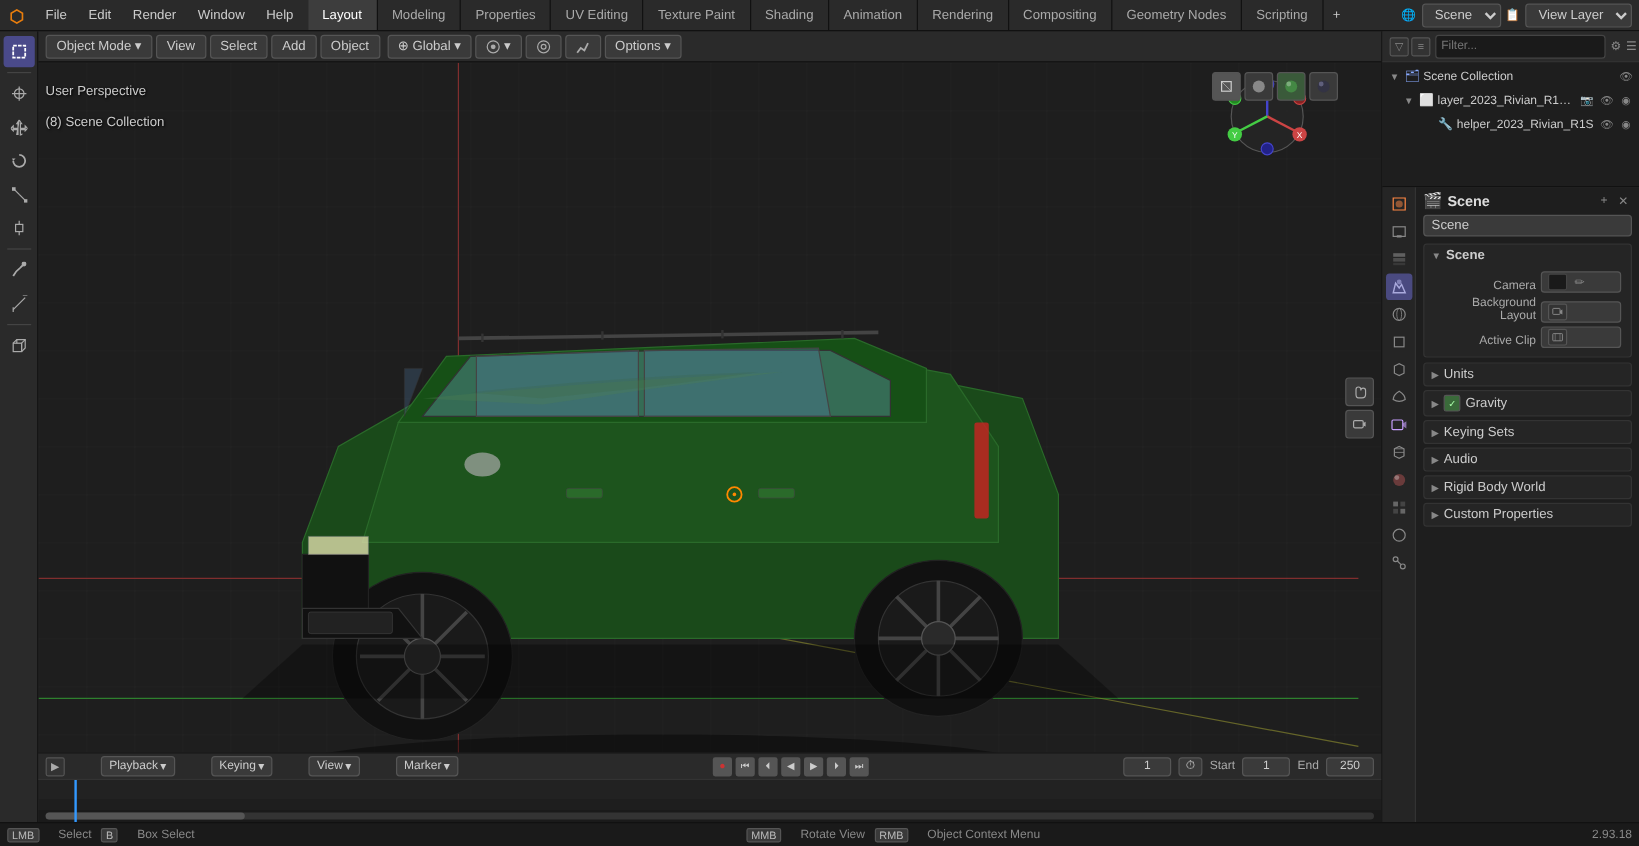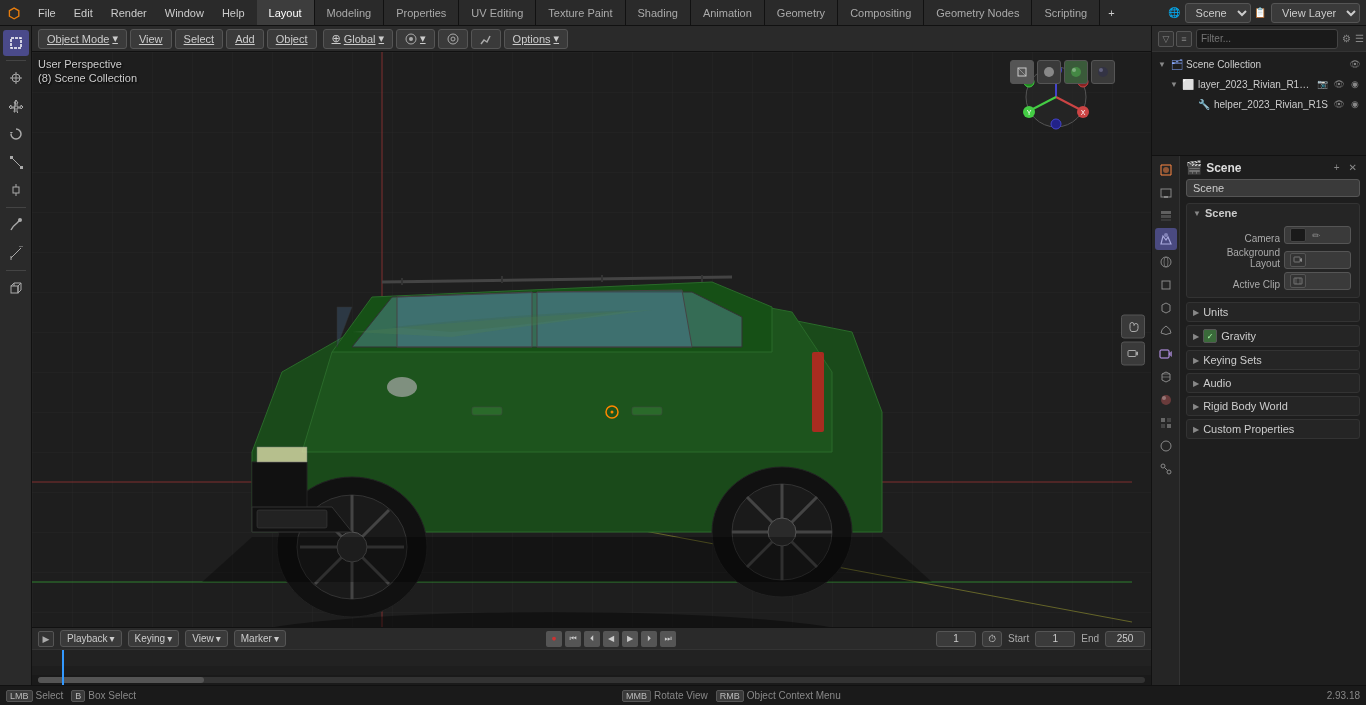--- a/index.html
+++ b/index.html
@@ -146,21 +146,20 @@
       border: 1px solid #555;
       color: #ccc;
       padding: 1px 8px;
       border-radius: 3px;
       font-size: 11px;
       cursor: pointer;
       height: 20px;
       display: flex;
       align-items: center;
       gap: 3px;
-      text-decoration: underline;
     }
 
     .viewport-canvas {
       flex: 1;
       position: relative;
       overflow: hidden;
       background: #242424;
     }
 
     .viewport-overlay-top {
@@ -169,20 +168,21 @@
       left: 6px;
       display: flex;
       flex-direction: column;
       gap: 2px;
       pointer-events: none;
     }
     .overlay-text {
       font-size: 11px;
       color: #cccccc;
       text-shadow: 1px 1px 2px #000;
+      margin-top: 12px;
     }
 
     
     .nav-gizmo {
       position: absolute;
       top: 10px;
       right: 60px;
       width: 70px;
       height: 70px;
     }
@@ -343,20 +343,21 @@
       border: 1px solid #555;
       color: #ccc;
       padding: 1px 6px;
       border-radius: 3px;
       font-size: 10px;
       cursor: pointer;
       height: 17px;
       display: flex;
       align-items: center;
       gap: 2px;
+      margin-left: 24px;
     }
     .tl-spacer { flex: 1; }
     .tl-playback-controls {
       display: flex;
       align-items: center;
       gap: 3px;
     }
     .tl-play-btn {
       width: 16px;
       height: 16px;
@@ -393,21 +394,21 @@
       align-items: center;
       padding: 0 6px;
       gap: 8px;
       flex-shrink: 0;
     }
     .status-item {
       font-size: 10px;
       color: #888;
       display: flex;
       align-items: center;
-      gap: 3px;
+      gap: 16px;
     }
     .status-key {
       background: #3a3a3a;
       border: 1px solid #555;
       border-radius: 2px;
       padding: 0 3px;
       font-size: 9px;
       color: #bbb;
     }
 
@@ -552,21 +553,21 @@
     <div class="menu-item">Help</div>
   </div>
   <div class="workspace-tabs">
     <div class="workspace-tab active">Layout</div>
     <div class="workspace-tab">Modeling</div>
     <div class="workspace-tab">Properties</div>
     <div class="workspace-tab">UV Editing</div>
     <div class="workspace-tab">Texture Paint</div>
     <div class="workspace-tab">Shading</div>
     <div class="workspace-tab">Animation</div>
-    <div class="workspace-tab">Geometry</div>
+    <div class="workspace-tab">Rendering</div>
     <div class="workspace-tab">Compositing</div>
     <div class="workspace-tab">Geometry Nodes</div>
     <div class="workspace-tab">Scripting</div>
     <div class="menu-item">+</div>
   </div>
   <div class="top-menu-right">
     <span style="color:#888;font-size:10px;">🌐</span>
     <select class="scene-selector">
       <option>Scene</option>
     </select>

